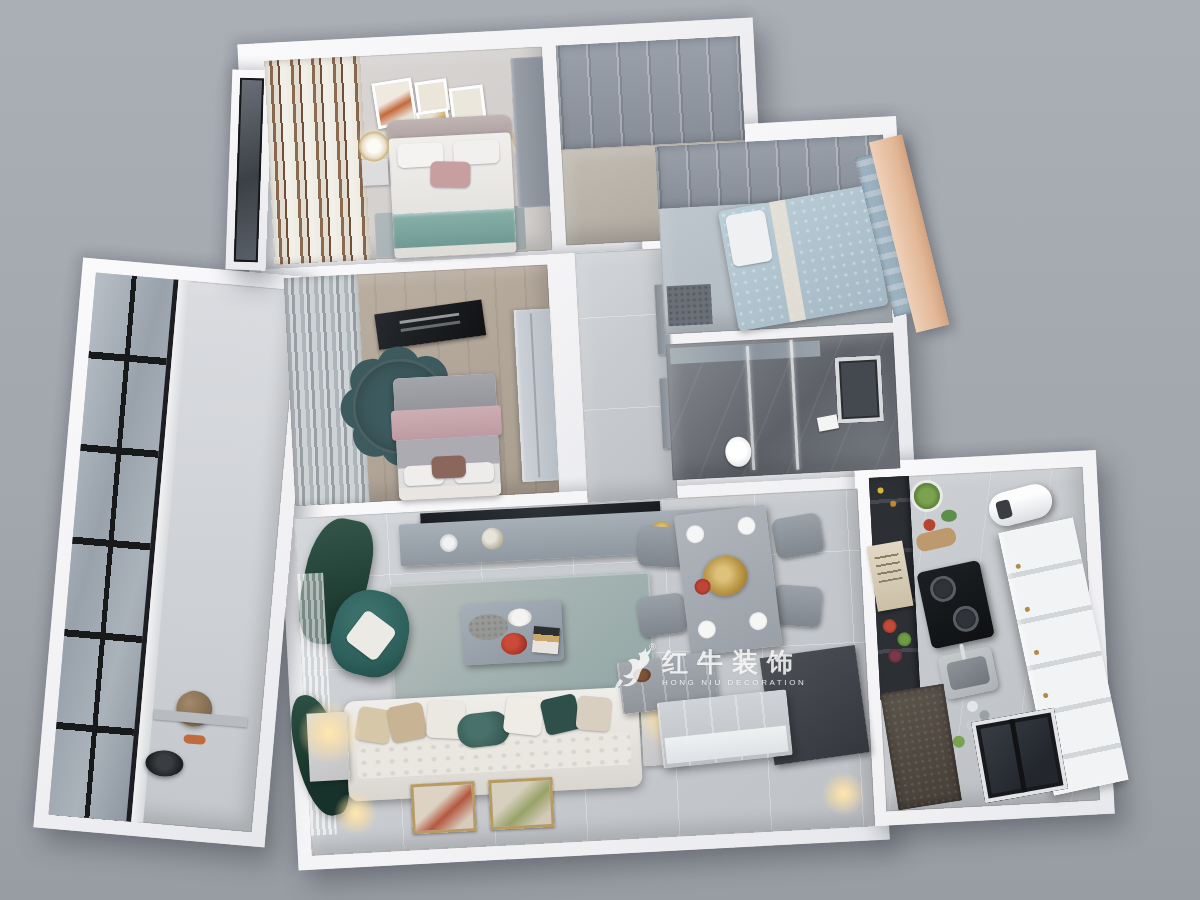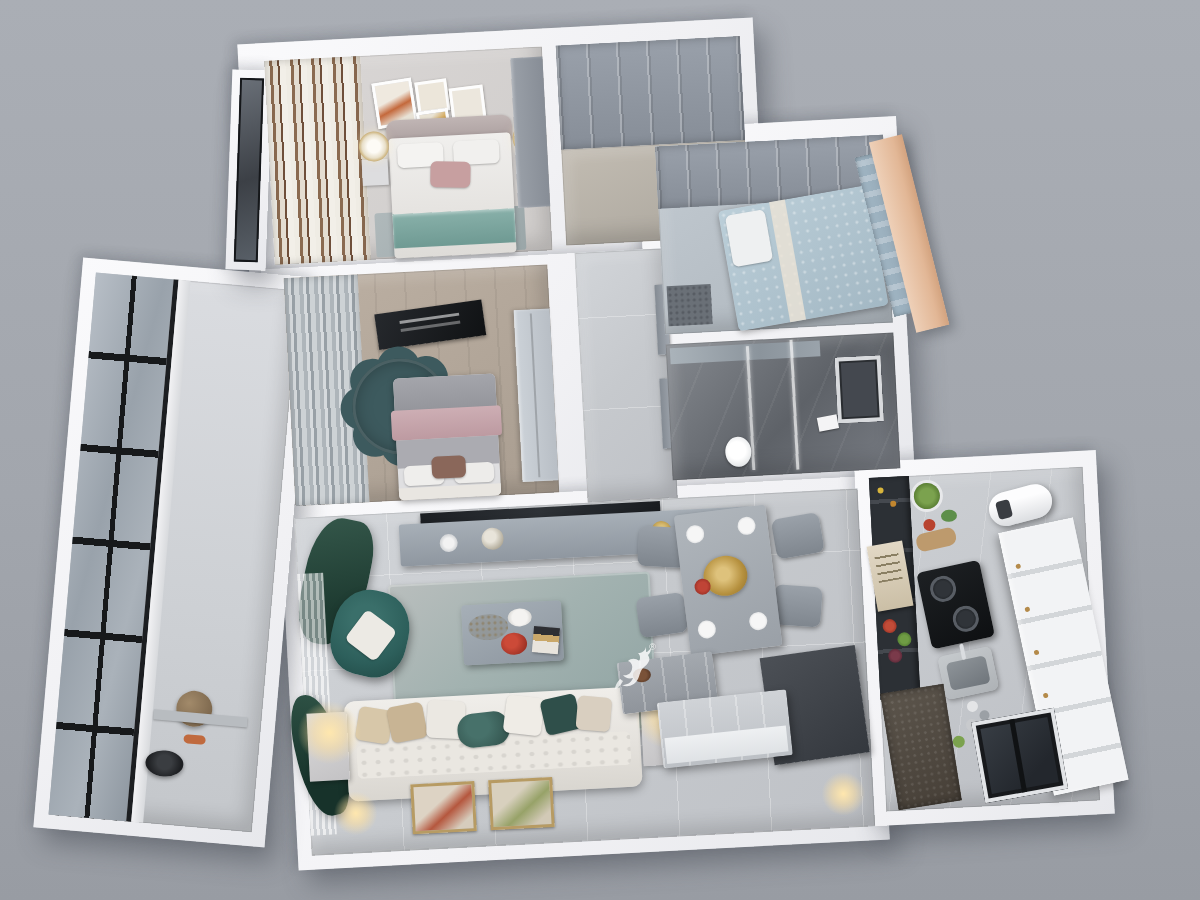--- a/index.html
+++ b/index.html
@@ -276,14 +276,18 @@
   </div>
 
   <div id="watermark">
     <span style="position:relative;width:42px;height:46px;flex:0 0 auto;">
       <svg width="42" height="46" viewBox="0 0 42 46" style="opacity:.82;">
         <path fill="#ffffff" d="M34 2c-1 4-4 6-8 6 2 2 3 5 1 8-3-3-8-3-11 0 3 1 5 4 4 8-1 5-5 7-9 6 2 3 6 4 10 3-2 5-6 7-11 7 6 3 13 0 16-6 2-4 2-8 5-11 2-2 5-4 6-7 1-2 0-4-1-6 2-2 3-4 3-7-2 2-3 4-5 4z"></path>
         <path fill="#ffffff" d="M8 34c-3 3-5 7-5 10 3-1 6-4 8-8z" opacity=".9"></path>
       </svg>
       <span style="position:absolute;right:-2px;top:-3px;font-size:9px;color:rgba(255,255,255,.85);">®</span>
     </span>
+    <span style="display:flex;flex-direction:column;">
+      <span id="wm-cn">红牛装饰</span>
+      <span id="wm-en">HONG NIU DECORATION</span>
+    </span>
   </div>
 </div>
 
 </body></html>

